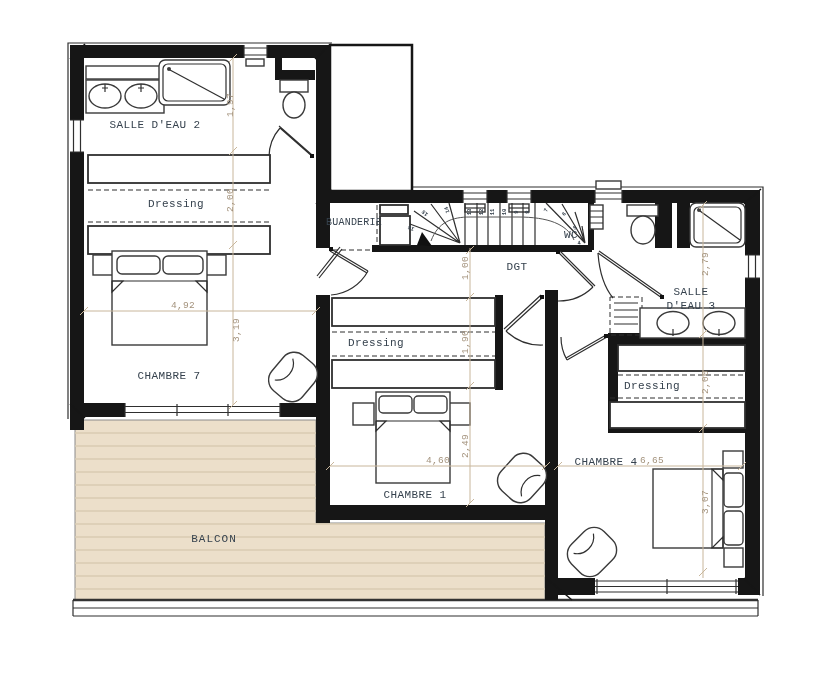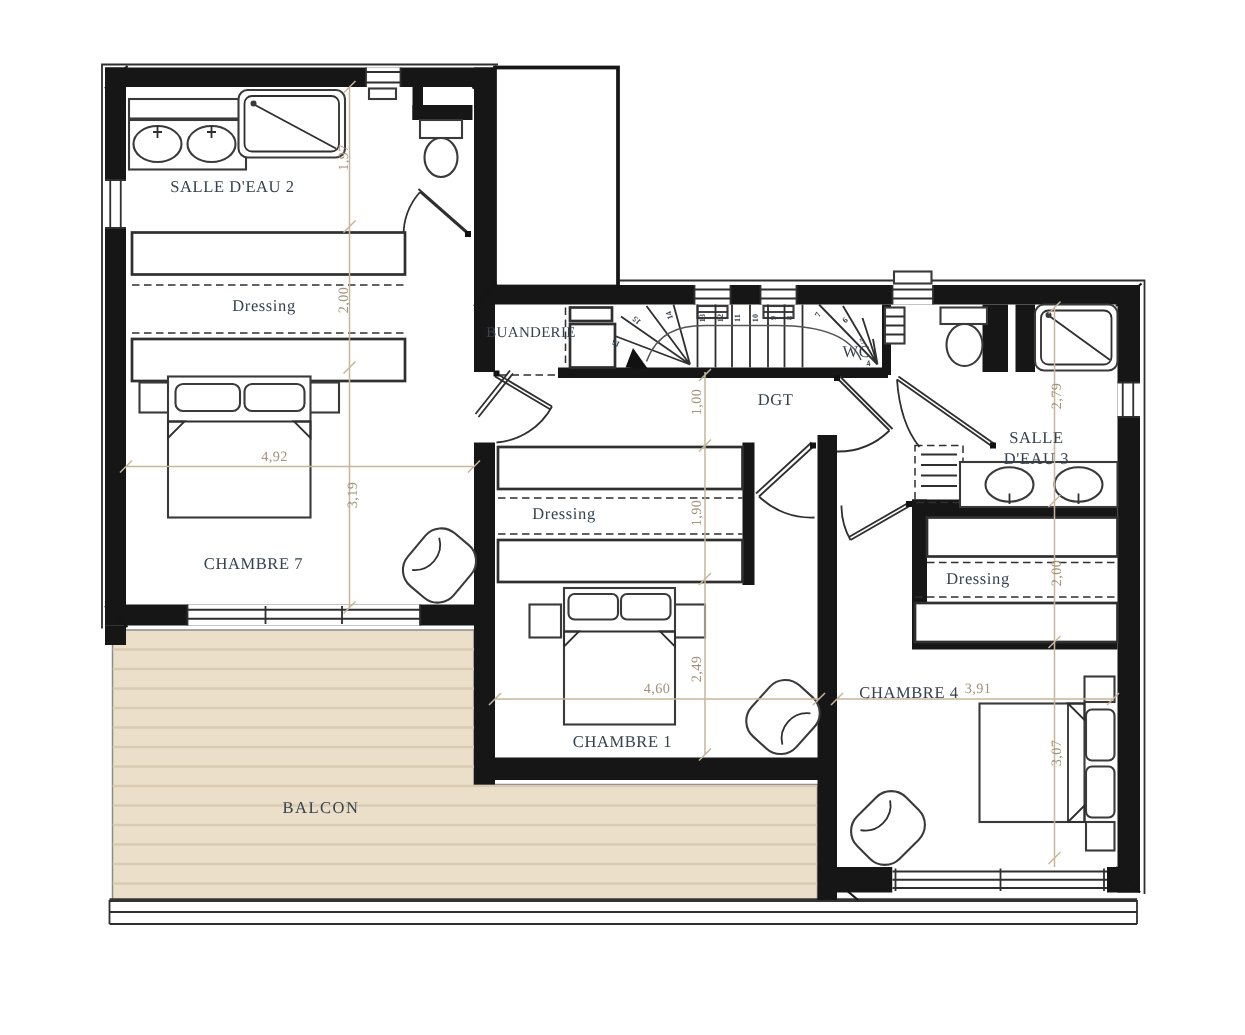--- a/index.html
+++ b/index.html
@@ -1,21 +1,21 @@
 <!DOCTYPE html>
 <html style="--wall: #161616; --thin: #2f2f2f; --dim: #c8b69b; --dimtext: #a3927c; --label: #36424e; --deck: #ecdfca; --deckline: #d9cbb2;"><head>
 <meta charset="utf-8">
 <style>
   :root{
     --wall:#161616; --thin:#2f2f2f; --dim:#c8b69b; --dimtext:#a3927c;
     --label:#36424e; --deck:#ecdfca; --deckline:#d9cbb2;
   }
   html,body{margin:0;padding:0;background:#fff;}
   .stage{position:relative;width:830px;height:690px;background:#fff;overflow:hidden;
-         font-family:Liberation Serif, serif;}
+         font-family:Liberation Mono, monospace;}
   .stage svg{position:absolute;left:0;top:0;}
   .lbl{position:absolute;transform:translate(-50%,-50%);font-size:11px;color:var(--label);
        letter-spacing:.4px;white-space:pre-line;text-align:center;line-height:1.25;}
   .lbl.sm{font-size:10px;letter-spacing:.2px;}
   .dim-label{position:absolute;font-size:9.5px;color:var(--dimtext);letter-spacing:.3px;}
   .tread-num{position:absolute;font-size:5.5px;color:var(--label);font-weight:bold;}
   
   .w{fill:var(--wall);stroke:none;}
   .tl{stroke:var(--thin);stroke-width:1.2;fill:none;}
   .tb{stroke:var(--thin);stroke-width:1.8;fill:#fff;}
@@ -306,21 +306,21 @@
       <span class="dim-label" style="left: 230px; top: 200px; transform: translate(-50%, -50%) rotate(-90deg);">2,00</span>
       <span class="dim-label" style="left: 236px; top: 330px; transform: translate(-50%, -50%) rotate(-90deg);">3,19</span>
       <span class="dim-label" style="left: 183px; top: 305px; transform: translate(-50%, -50%) rotate(0deg);">4,92</span>
       <span class="dim-label" style="left: 465px; top: 268px; transform: translate(-50%, -50%) rotate(-90deg);">1,00</span>
       <span class="dim-label" style="left: 465px; top: 342px; transform: translate(-50%, -50%) rotate(-90deg);">1,90</span>
       <span class="dim-label" style="left: 465px; top: 446px; transform: translate(-50%, -50%) rotate(-90deg);">2,49</span>
       <span class="dim-label" style="left: 438px; top: 460px; transform: translate(-50%, -50%) rotate(0deg);">4,60</span>
       <span class="dim-label" style="left: 705px; top: 264px; transform: translate(-50%, -50%) rotate(-90deg);">2,79</span>
       <span class="dim-label" style="left: 705px; top: 382px; transform: translate(-50%, -50%) rotate(-90deg);">2,00</span>
       <span class="dim-label" style="left: 705px; top: 502px; transform: translate(-50%, -50%) rotate(-90deg);">3,07</span>
-      <span class="dim-label" style="left: 652px; top: 460px; transform: translate(-50%, -50%) rotate(0deg);">3,91</span>
+      <span class="dim-label" style="left: 652px; top: 460px; transform: translate(-50%, -50%) rotate(0deg);">6,65</span>
     </div>
 <div id="treads">
       <span class="tread-num" style="left: 469px; top: 212px; transform: translate(-50%, -50%) rotate(-90deg);">13</span>
       <span class="tread-num" style="left: 481px; top: 212px; transform: translate(-50%, -50%) rotate(-90deg);">12</span>
       <span class="tread-num" style="left: 492px; top: 212px; transform: translate(-50%, -50%) rotate(-90deg);">11</span>
       <span class="tread-num" style="left: 504px; top: 212px; transform: translate(-50%, -50%) rotate(-90deg);">10</span>
       <span class="tread-num" style="left: 516px; top: 212px; transform: translate(-50%, -50%) rotate(-90deg);">9</span>
       <span class="tread-num" style="left: 527px; top: 212px; transform: translate(-50%, -50%) rotate(-90deg);">8</span>
       <span class="tread-num" style="left: 546px; top: 210px; transform: translate(-50%, -50%) rotate(-65deg);">7</span>
       <span class="tread-num" style="left: 564px; top: 214px; transform: translate(-50%, -50%) rotate(-45deg);">6</span>

